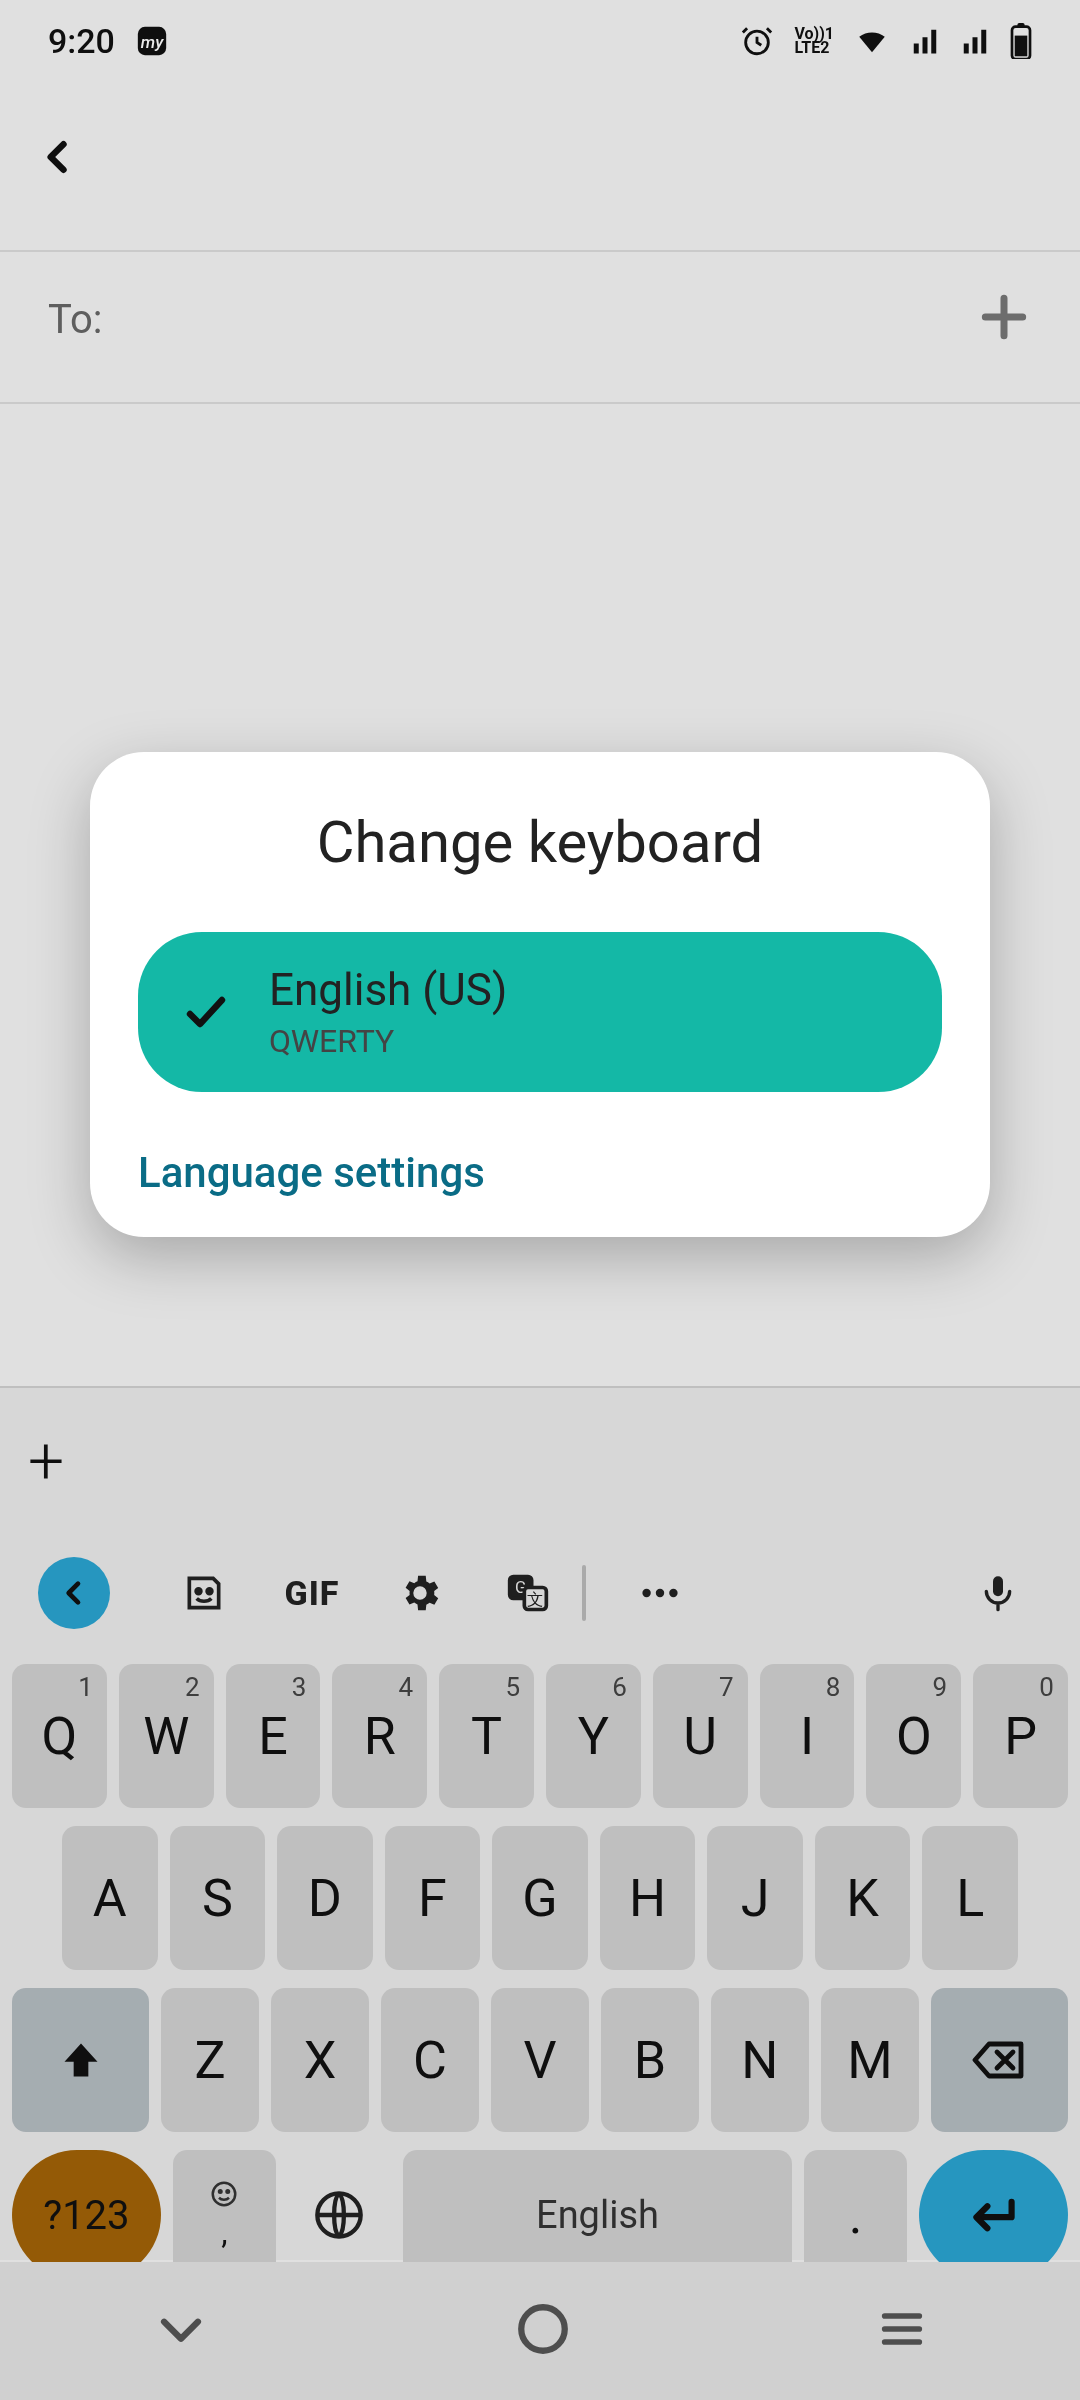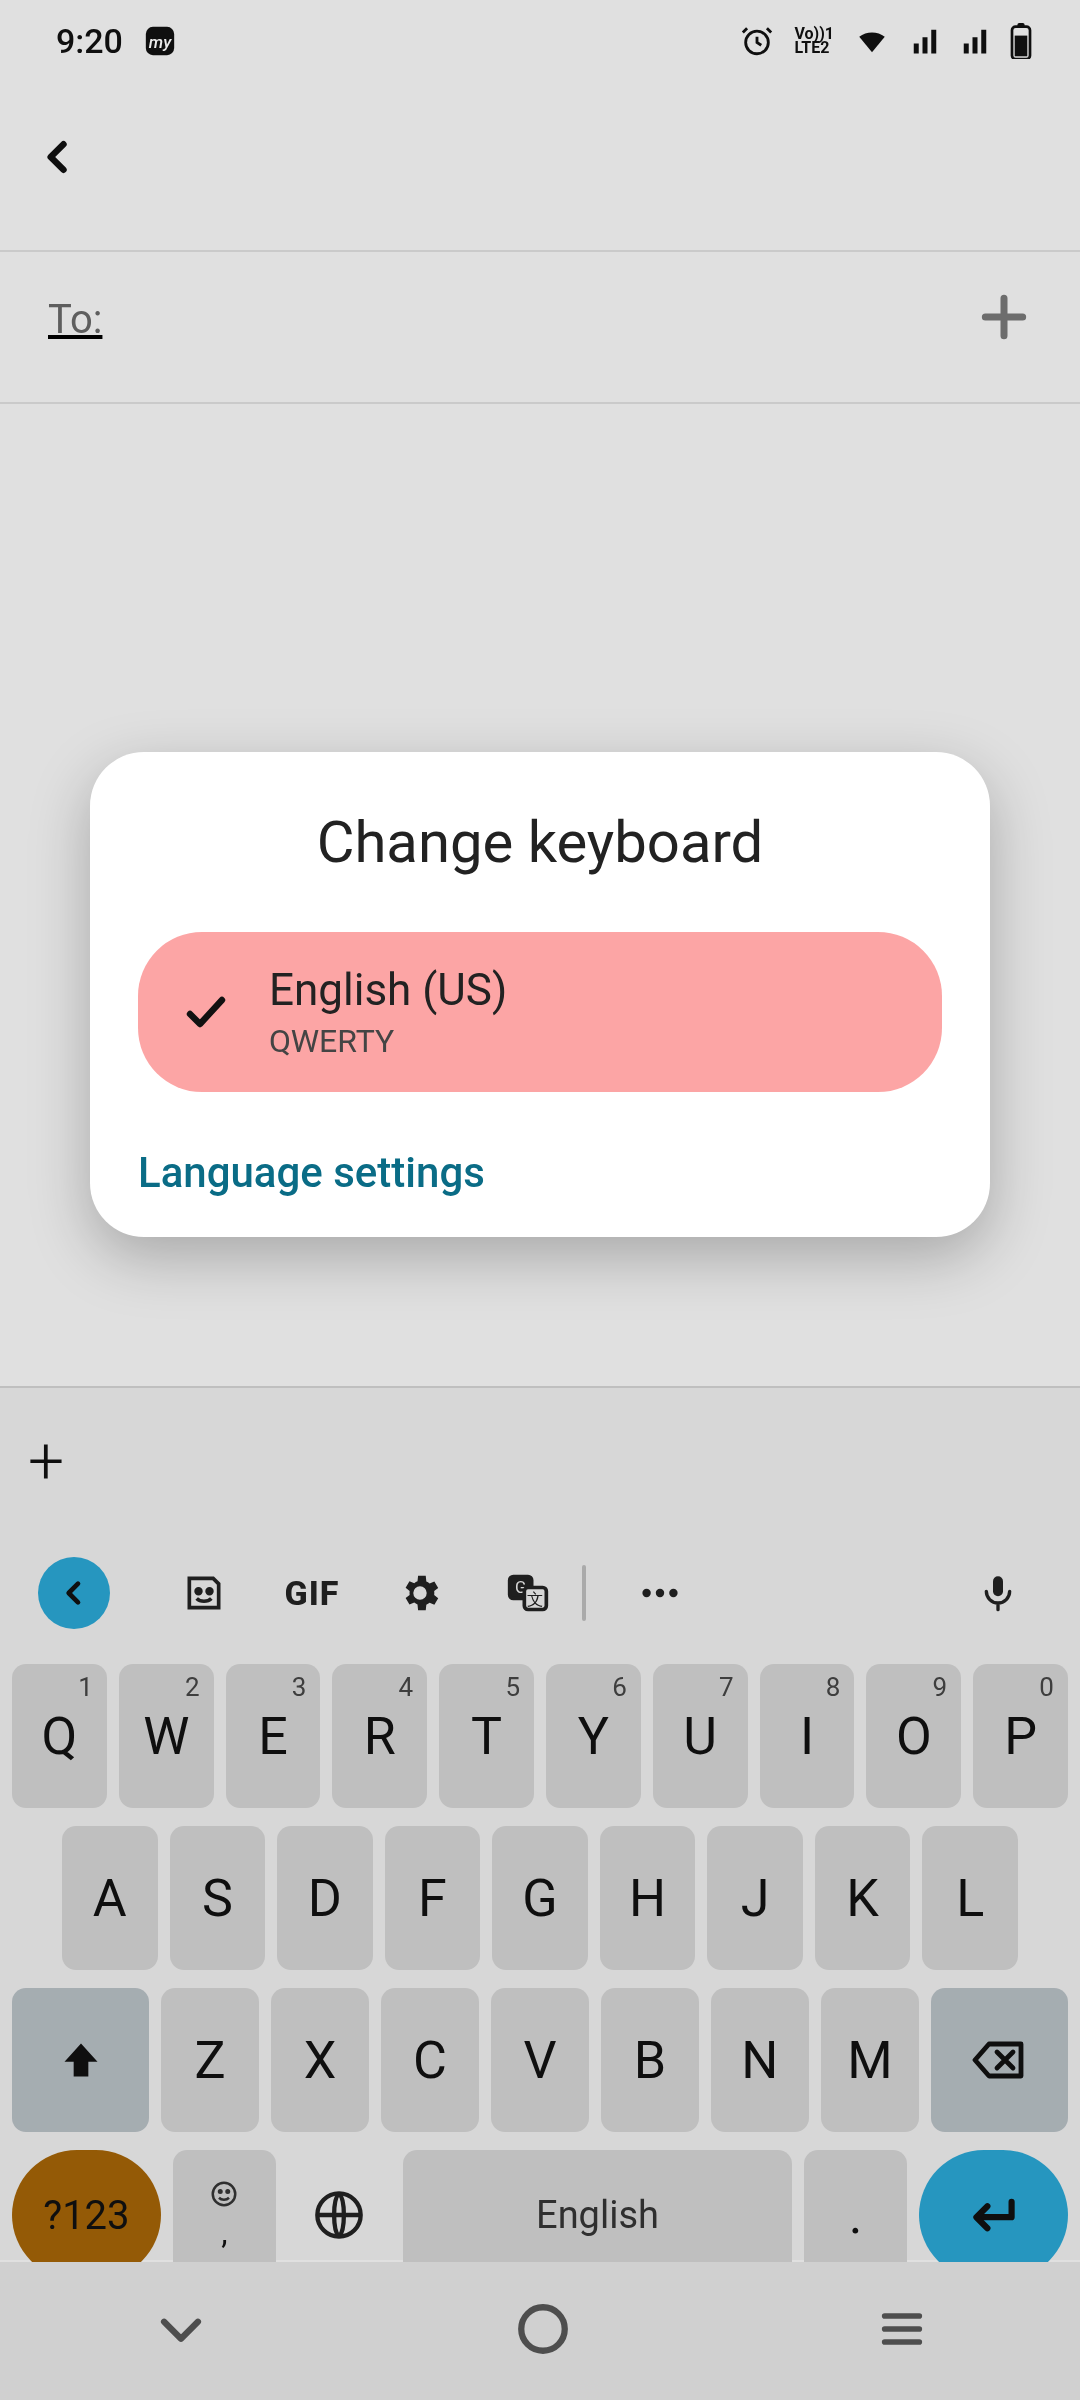--- a/index.html
+++ b/index.html
@@ -2,33 +2,33 @@
 <html><head>
   <meta charset="utf-8">
   <style>
     * { box-sizing: border-box; margin: 0; padding: 0; }
     html, body { width: 1080px; height: 2400px; overflow: hidden; font-family: Roboto, "Noto Sans", Arial, sans-serif; background: #f4f4f4; }
 
     
     .scrim { position: absolute; inset: 0; background: rgba(0,0,0,0.08); z-index: 50; }
 
     
-    .statusbar { position: absolute; top: 0; left: 8px; right: 0; height: 82px; display: flex; align-items: center; padding: 0 48px; color: #111; font-size: 34px; font-weight: 500; }
+    .statusbar { position: absolute; top: 0; left: 0; right: 0; height: 82px; display: flex; align-items: center; padding: 0 48px; color: #111; font-size: 34px; font-weight: 500; }
     .statusbar .left { display: flex; align-items: center; gap: 20px; }
     .statusbar .right { margin-left: auto; display: flex; align-items: center; gap: 20px; }
     .status-icon svg { display: block; }
 
     
     .app-header { position: absolute; top: 82px; left: 0; right: 0; height: 150px; display: flex; align-items: center; padding: 0 36px; }
     .app-header .back svg { display:block; }
     .app-header .title { font-size: 52px; font-weight: 500; margin-left: 28px; color:#111; }
 
     
     .divider { position:absolute; left:0; right:0; border-top:2px solid #dcdcdc; }
-    .to-row { position:absolute; top:254px; left:0; right:0; height: 130px; display:flex; align-items:center; padding: 0 48px; text-decoration: underline; }
+    .to-row { position:absolute; top:254px; left:0; right:0; height: 130px; display:flex; align-items:center; padding: 0 48px; }
     .to-row .label { color:#666; font-size:40px; }
     .to-row .add { margin-left:auto; color:#777; }
 
     
     .compose-bar { position:absolute; top:1386px; left:0; right:0; height:148px; background:#eaeaea; display:flex; align-items:center; padding:0 28px; border-top:2px solid #d0d0d0; }
     .compose-bar .plus { font-size:64px; font-weight:300; color:#111; }
 
     
     .keyboard { position:absolute; top:1534px; left:0; right:0; bottom:140px; background:#eaeaea; }
     .kb-toolbar { height:118px; display:flex; align-items:center; padding:0 28px; gap:0; }
@@ -53,21 +53,21 @@
     .key.period { flex:0.9; }
     .key.enter { flex:1.3; }
 
     
     .navbar { position:absolute; left:0; right:0; bottom:0; height:138px; background:#e2e2e2; display:flex; align-items:center; justify-content:space-around; }
 
     
     .dialog { position:absolute; z-index:100; left:90px; top:752px; width:900px; background:#fff; border-radius:54px; box-shadow:0 20px 60px rgba(0,0,0,0.25); padding:56px 48px 40px 48px; }
     .dialog-title { text-align:center; font-size:58px; color:#222; font-weight:400; margin-bottom:56px; }
     .kb-option { border-radius:64px; padding:32px 28px 32px 40px; display:flex; align-items:center; gap:24px; }
-    .kb-option.selected { background:#fca5a5;gap:35px; }
+    .kb-option.selected { background:#14b8a6;gap:35px; }
     .kb-option .check { width:56px; display:flex; justify-content:center; }
     .kb-option .texts .primary { font-size:44px; color:#222; }
     .kb-option .texts .secondary { font-size:32px; color:#444; margin-top:6px; }
     .highlight-box { border:7px solid #d80000; padding:4px 0; margin-top:8px; }
     .highlight-box .kb-option { padding:22px 28px 24px 40px; }
     .lang-settings { text-align:left; font-size:42px; color:#0a6c86; font-weight:500; margin-top:56px; margin-right:20px; }
 
   </style>
 </head>
 <body>

